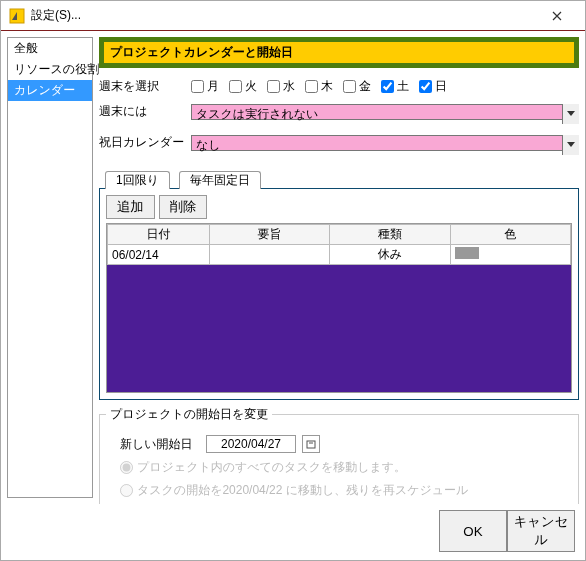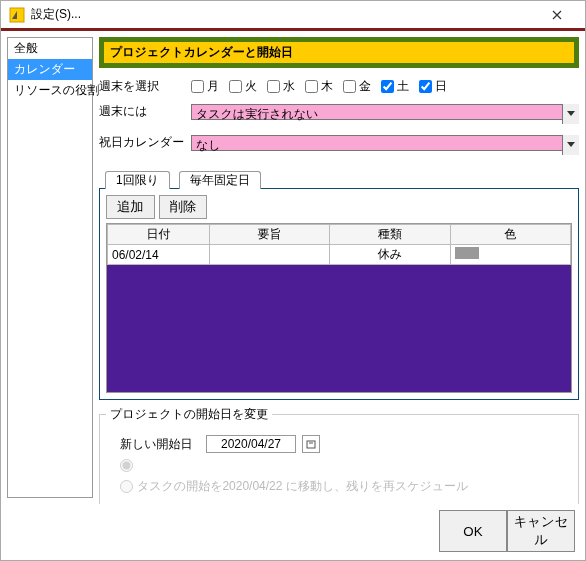--- a/index.html
+++ b/index.html
@@ -1,18 +1,18 @@
 <!DOCTYPE html>
 <html><head>
 <meta charset="utf-8">
 <style>
 * { box-sizing: border-box; margin: 0; padding: 0; }
 body { font-family: "Yu Gothic UI", "Meiryo", sans-serif; font-size: 12px; background: #fff; width: 586px; height: 561px; overflow: hidden; }
 .window { width: 586px; height: 561px; border: 1px solid #aaa; background: #fff; display: flex; flex-direction: column; }
-.titlebar { height: 30px; background: #fff; display: flex; align-items: center; padding: 0 8px; border-bottom: 3px solid #7f1d1d; }
+.titlebar { height: 30px; background: #fff; display: flex; align-items: center; padding: 0 8px; border-bottom: 1px solid #7f1d1d; }
 .titlebar .icon { width: 16px; height: 16px; margin-right: 6px; }
 .titlebar .title { flex: 1; font-size: 12px; }
 .titlebar .close { width: 40px; height: 28px; display: flex; align-items: center; justify-content: center; cursor: pointer; }
 .body { flex: 1; display: flex; padding: 6px; gap: 6px; overflow: hidden; }
 .sidebar { width: 86px; border: 1px solid #999; background: #fff; }
 .sidebar .item { padding: 2px 6px; white-space: nowrap; cursor: pointer; }
 .sidebar .item.selected { background: #3399ff; color: #fff; }
 .main { flex: 1; display: flex; flex-direction: column; }
 .section-header { background: #ffcc00; color: #000; font-weight: bold; padding: 2px 6px; border: 5px solid #4d7c0f; margin-bottom: 10px; }
 .row { display: flex; align-items: center; margin-bottom: 8px; gap: 6px; }
@@ -60,22 +60,22 @@
     <div class="close">
       <svg width="10" height="10" viewBox="0 0 10 10">
           <path d="M1 1 L9 9 M9 1 L1 9" stroke="#333" stroke-width="1.2"></path>
         </svg>
     </div>
   </div>
 
   <div class="body">
     <div class="sidebar">
       <div class="item">全般</div>
+      <div class="item">リソースの役割</div>
       <div class="item selected">カレンダー</div>
-      <div class="item">リソースの役割</div>
     </div>
 
     <div class="main">
       <div class="section-header">プロジェクトカレンダーと開始日</div>
 
       <div class="row">
         <span class="label">週末を選択</span>
         <div class="checks">
           <label>
               <input type="checkbox" style="">
@@ -168,20 +168,21 @@
           <span class="date-input">2020/04/27</span>
           <span class="date-btn">
             <svg width="10" height="10" viewBox="0 0 10 10">
                 <rect x="1" y="2" width="8" height="7" fill="none" stroke="#555"></rect>
                 <line x1="3" y1="4" x2="7" y2="4" stroke="#555"></line>
               </svg>
           </span>
         </div>
         <div class="radio-row">
           <input type="radio" checked="" disabled="" style="">
+          <span>プロジェクト内のすべてのタスクを移動します。</span>
         </div>
         <div class="radio-row">
           <input type="radio" disabled="" style="">
           <span>タスクの開始を2020/04/22 に移動し、残りを再スケジュール</span>
         </div>
       </div>
     </div>
   </div>
 
   <div class="dialog-buttons">

